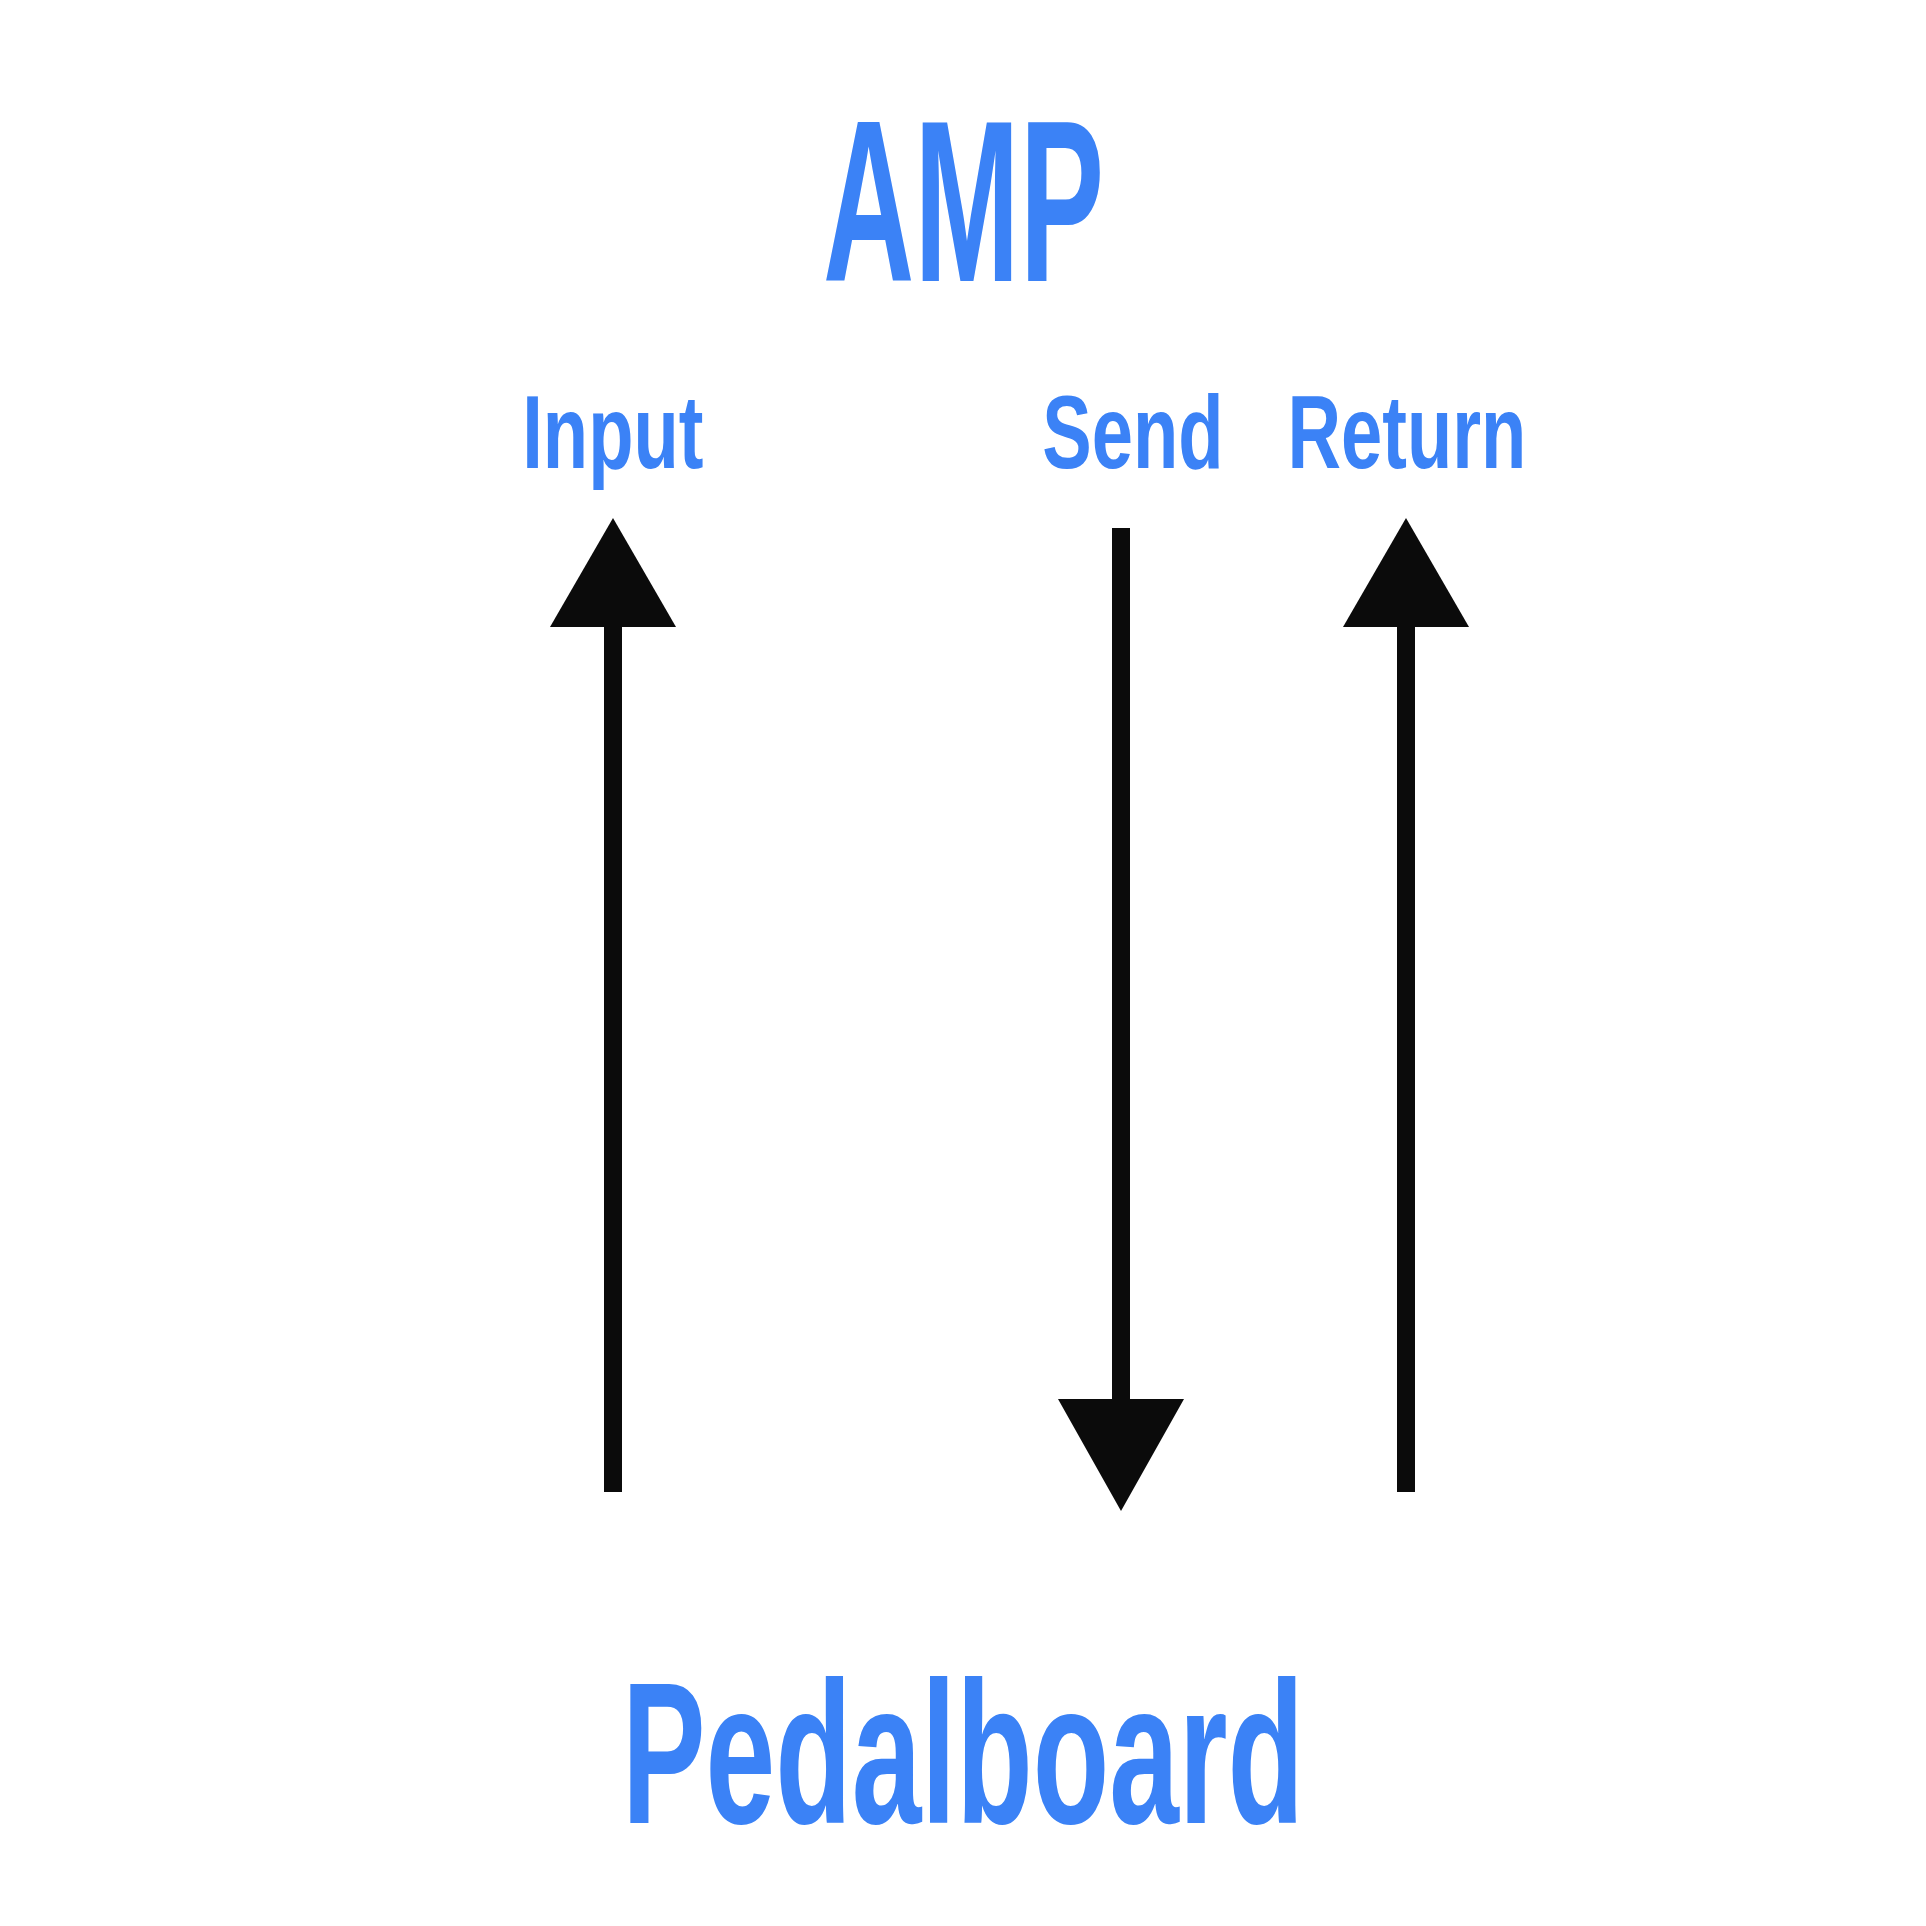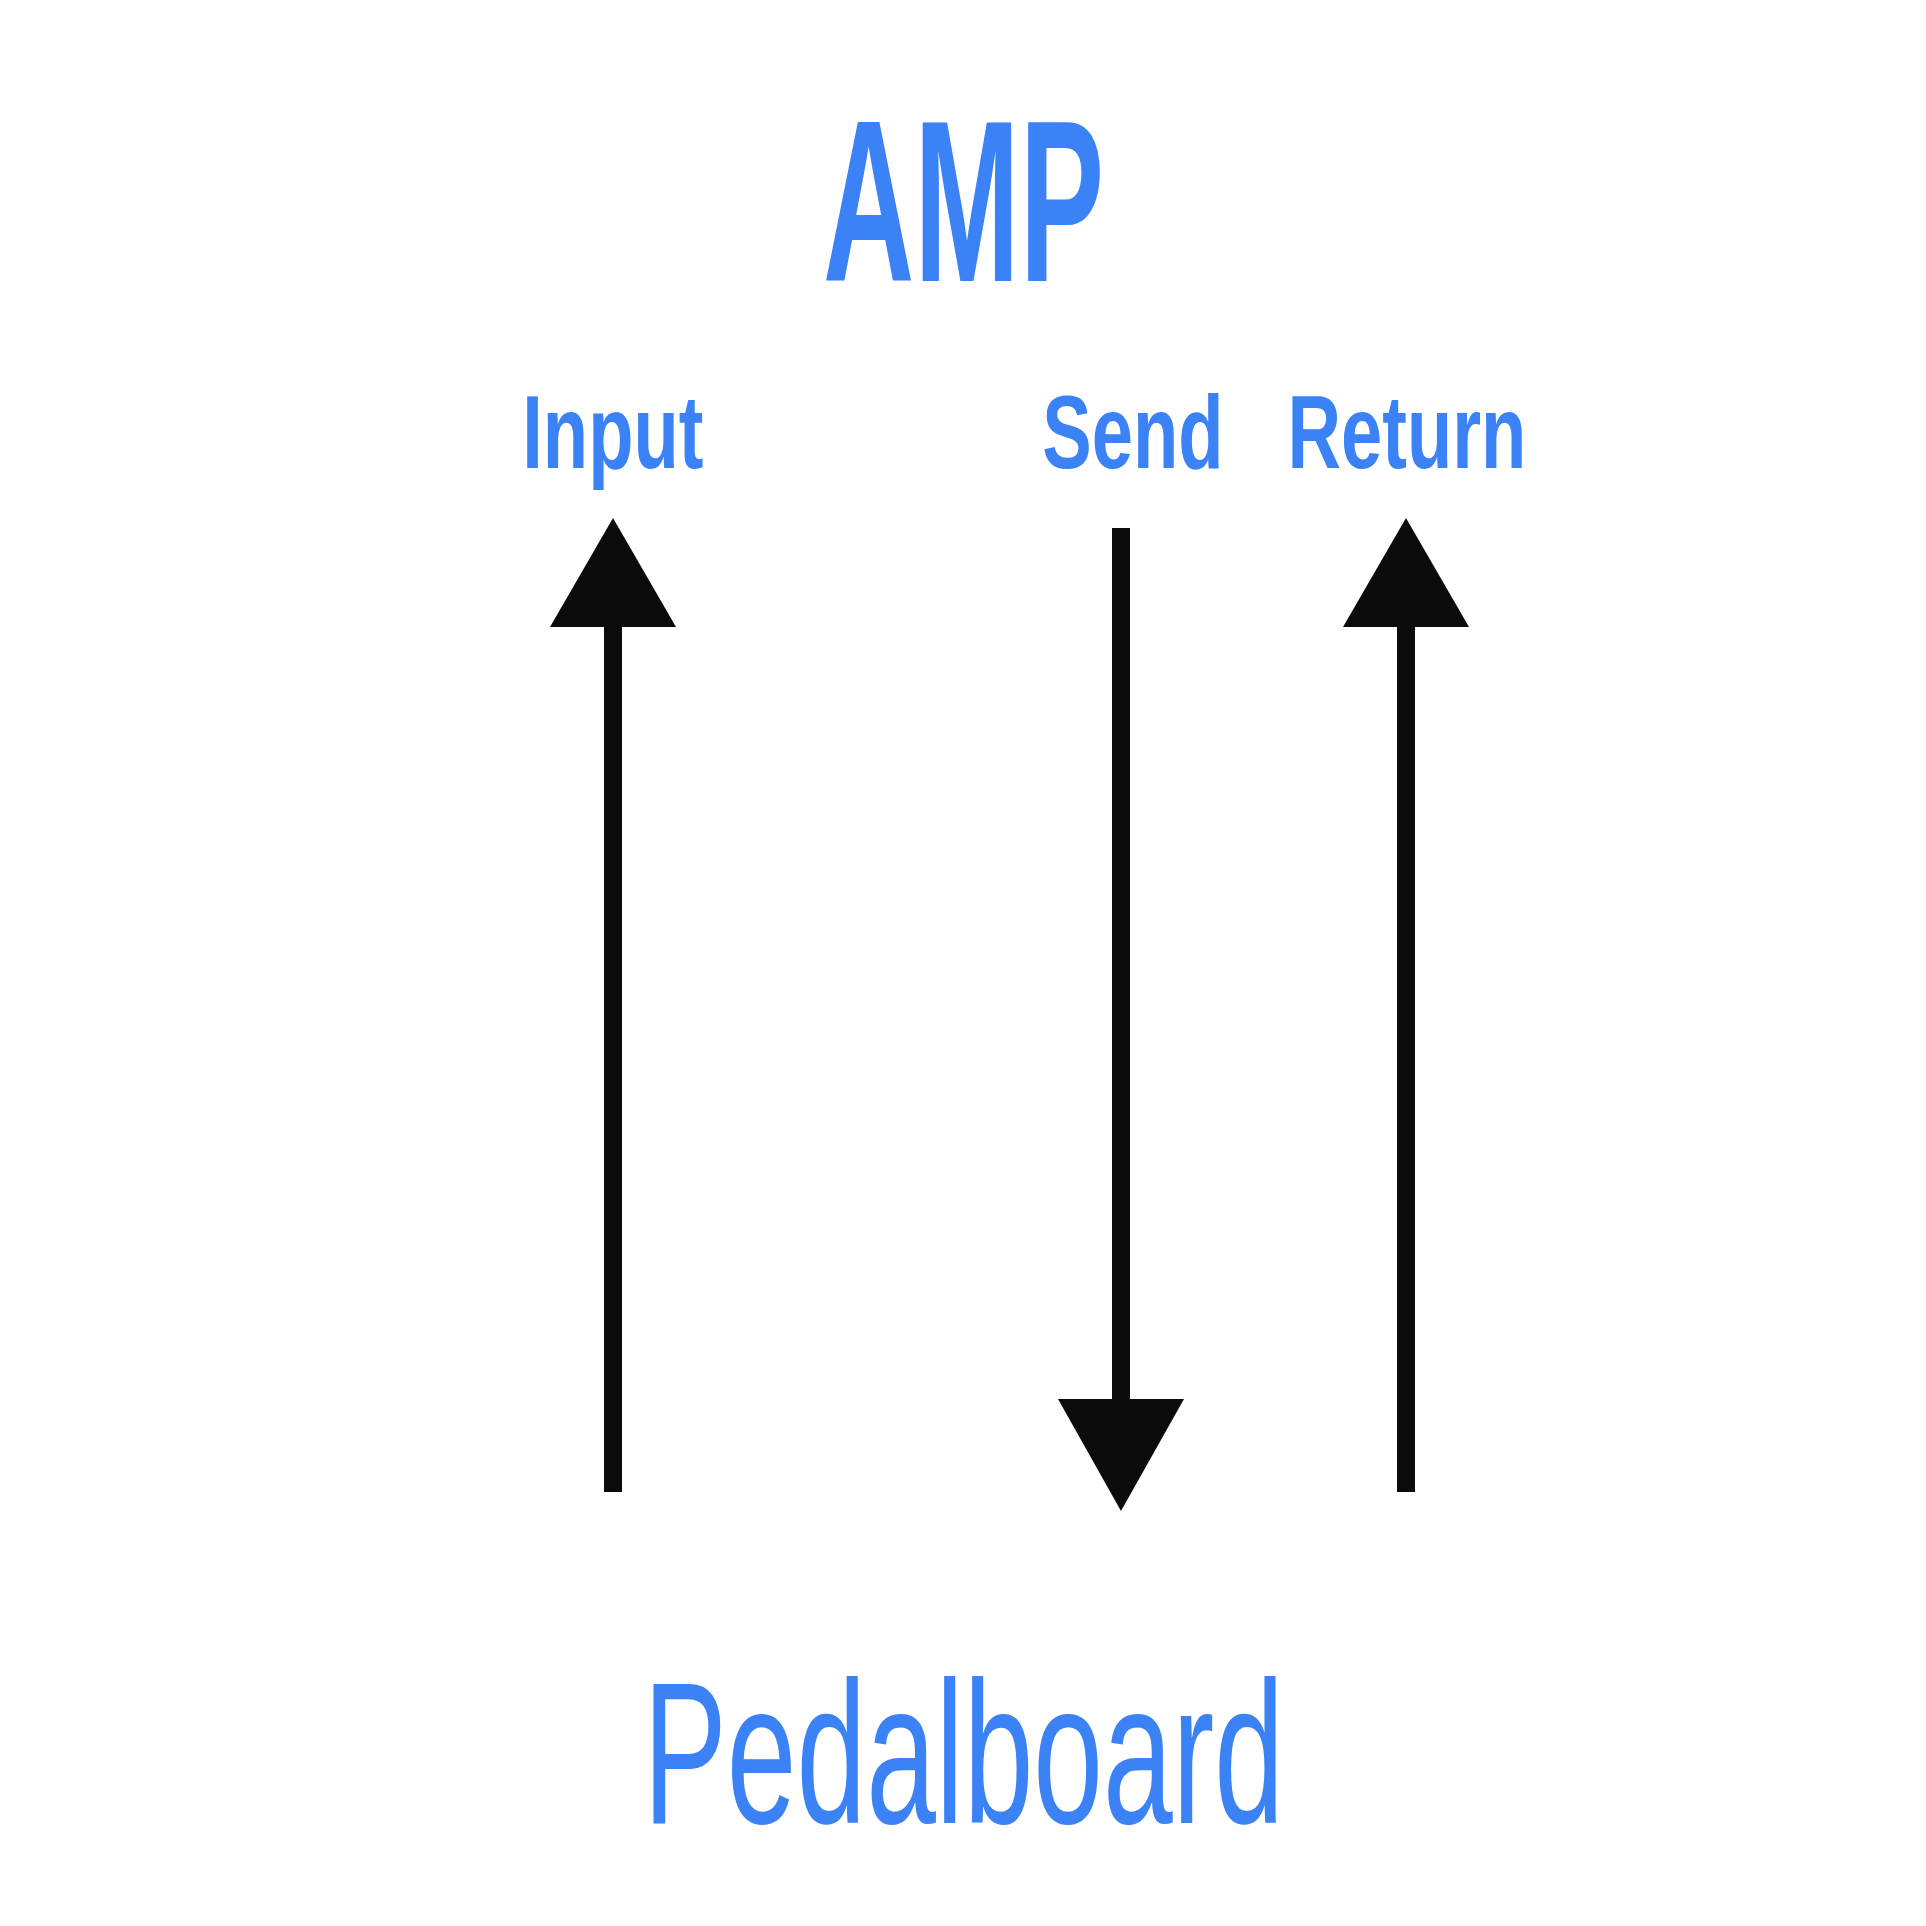--- a/index.html
+++ b/index.html
@@ -75,21 +75,21 @@
   .arrow-down .shaft { top: 0; bottom: 109px; }
   #arrow-input  { left: 549px;  top: 518px; width: 127px; height: 974px; }
   #arrow-send   { left: 1057px; top: 528px; width: 127px; height: 983px; }
   #arrow-return { left: 1342px; top: 518px; width: 127px; height: 974px; }
   
   .bottom-title {
     position: absolute;
     top: 1652px; left: 0; width: 100%;
     text-align: center;
     font-size: 202px;
-    font-weight: 400;
+    font-weight: 700;
     line-height: 1;
   }
   .bottom-title .condensed { transform: scaleX(0.62); }
 </style>
 </head>
 <body>
 
 <div class="canvas">
 
   <div class="title">

